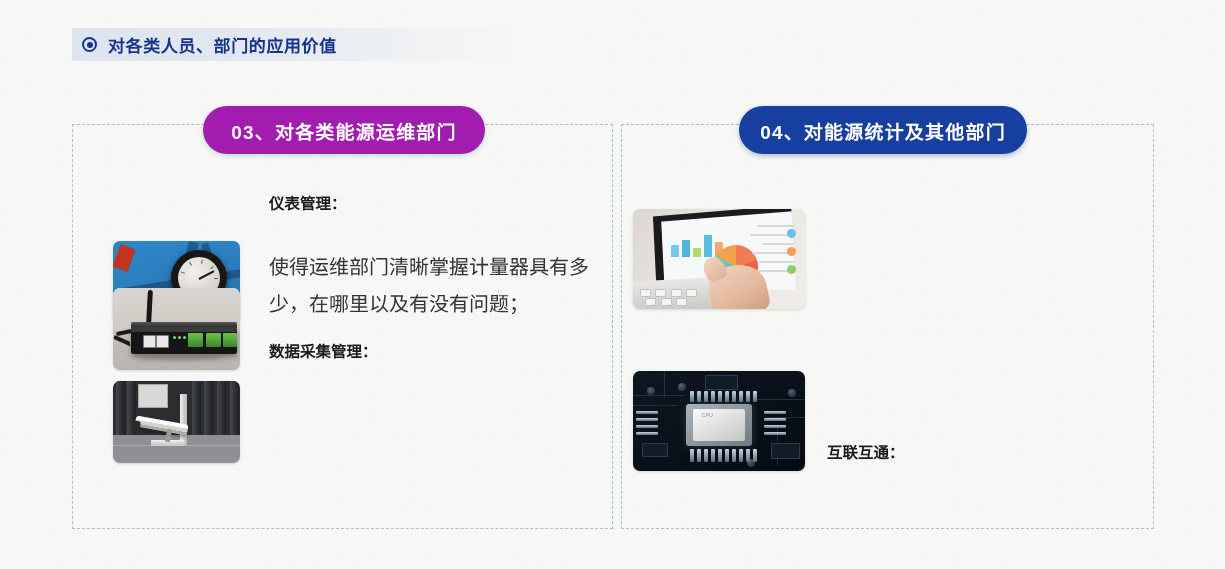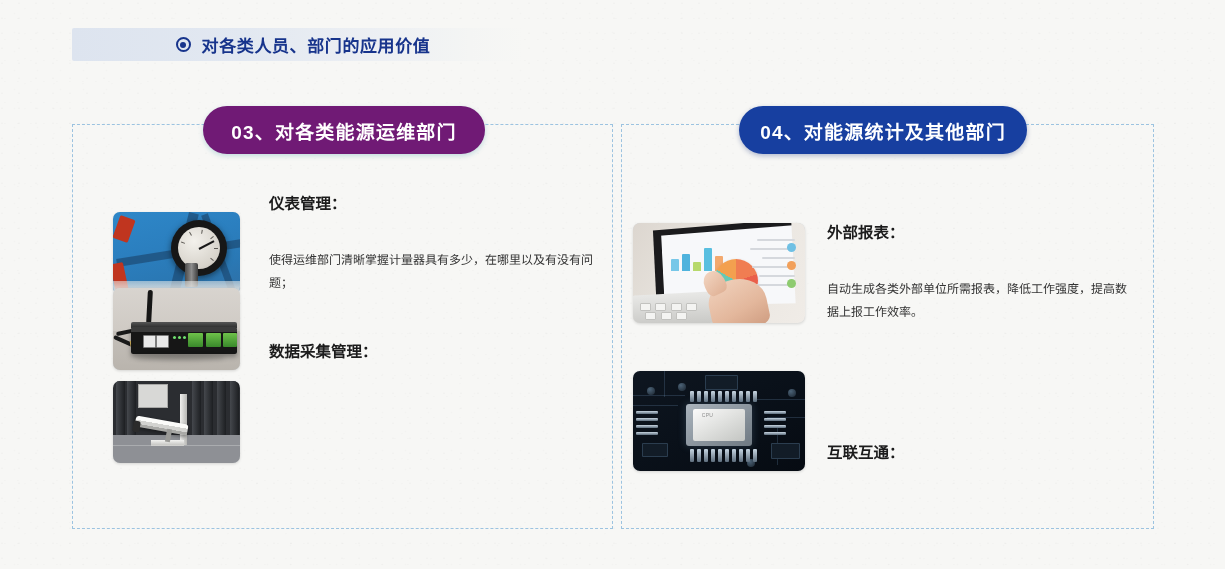--- a/index.html
+++ b/index.html
@@ -27,21 +27,20 @@
     left: 72px;
     top: 28px;
     width: 452px;
     height: 33px;
     display: flex;
     align-items: center;
     background: linear-gradient(to right, #dde4ef 0%, #e2e8f1 38%, #eceff3 66%, #f4f5f4 88%, #f7f7f5 100%);
     border-radius: 2px;
     padding-left: 10px;
     box-sizing: border-box;
-    justify-content: center;
   }
   .header-ring {
     width: 15px;
     height: 15px;
     border-radius: 50%;
     border: 2px solid #17348c;
     display: inline-flex;
     align-items: center;
     justify-content: center;
     box-sizing: border-box;
@@ -88,21 +87,21 @@
     font-size: 19px;
     font-weight: bold;
     letter-spacing: 1.2px;
     white-space: nowrap;
     box-sizing: border-box;
     z-index: 4;
   }
   .pill-teal {
     left: 203px;
     width: 282px;
-    background: #701a75;
+    background: #a21caf;
     box-shadow: 0 2px 5px rgba(60,150,165,0.28);
   }
   .pill-blue {
     left: 739px;
     width: 288px;
     background: #173fa0;
     box-shadow: 0 2px 5px rgba(20,45,120,0.30);
   }
 
   
@@ -122,21 +121,21 @@
   .copy { flex: 1 1 auto; }
   .item-title {
     font-size: 15.5px;
     font-weight: bold;
     color: #1c1c1c;
     line-height: 1.25;
     margin-bottom: 9px;
     white-space: nowrap;
   }
   .item-body {
-    font-size: 12px;
+    font-size: 20px;
     color: #343434;
     line-height: 1.85;
     margin-top: 36px;
   }
 
   
   .row-l1 { left: 113px; top: 194px; width: 480px; }
   .row-l2 { left: 113px; top: 288px; width: 480px; }
   .row-l3 { left: 113px; top: 381px; width: 480px; }
   .row-l1 .thumb, .row-l2 .thumb, .row-l3 .thumb { width: 127px; height: 82px; }
@@ -524,24 +523,20 @@
       <div class="key" style="left:13%; top:80%;"></div>
       <div class="key" style="left:22%; top:80%;"></div>
       <div class="key" style="left:31%; top:80%;"></div>
       <div class="key" style="left:7%;  top:89%;"></div>
       <div class="key" style="left:16%; top:89%;"></div>
       <div class="key" style="left:25%; top:89%;"></div>
       <div class="hand"></div>
       <div class="finger"></div>
     </div>
   </div>
-  <div class="copy">
-    <div class="item-title">外部报表：</div>
-    <div class="item-body">自动生成各类外部单位所需报表，降低工作强度，提高数据上报工作效率。</div>
-  </div>
 </div>
 
 <div class="row row-r2">
   <div class="thumb">
     <div class="pic pic-board">
       <div class="trace" style="left:0;   top:24%; width:30%; height:1px;"></div>
       <div class="trace" style="left:0;   top:34%; width:26%; height:1px;"></div>
       <div class="trace" style="left:72%; top:28%; width:28%; height:1px;"></div>
       <div class="trace" style="left:78%; top:46%; width:22%; height:1px;"></div>
       <div class="trace" style="left:18%; top:0;   width:1px; height:26%;"></div>

